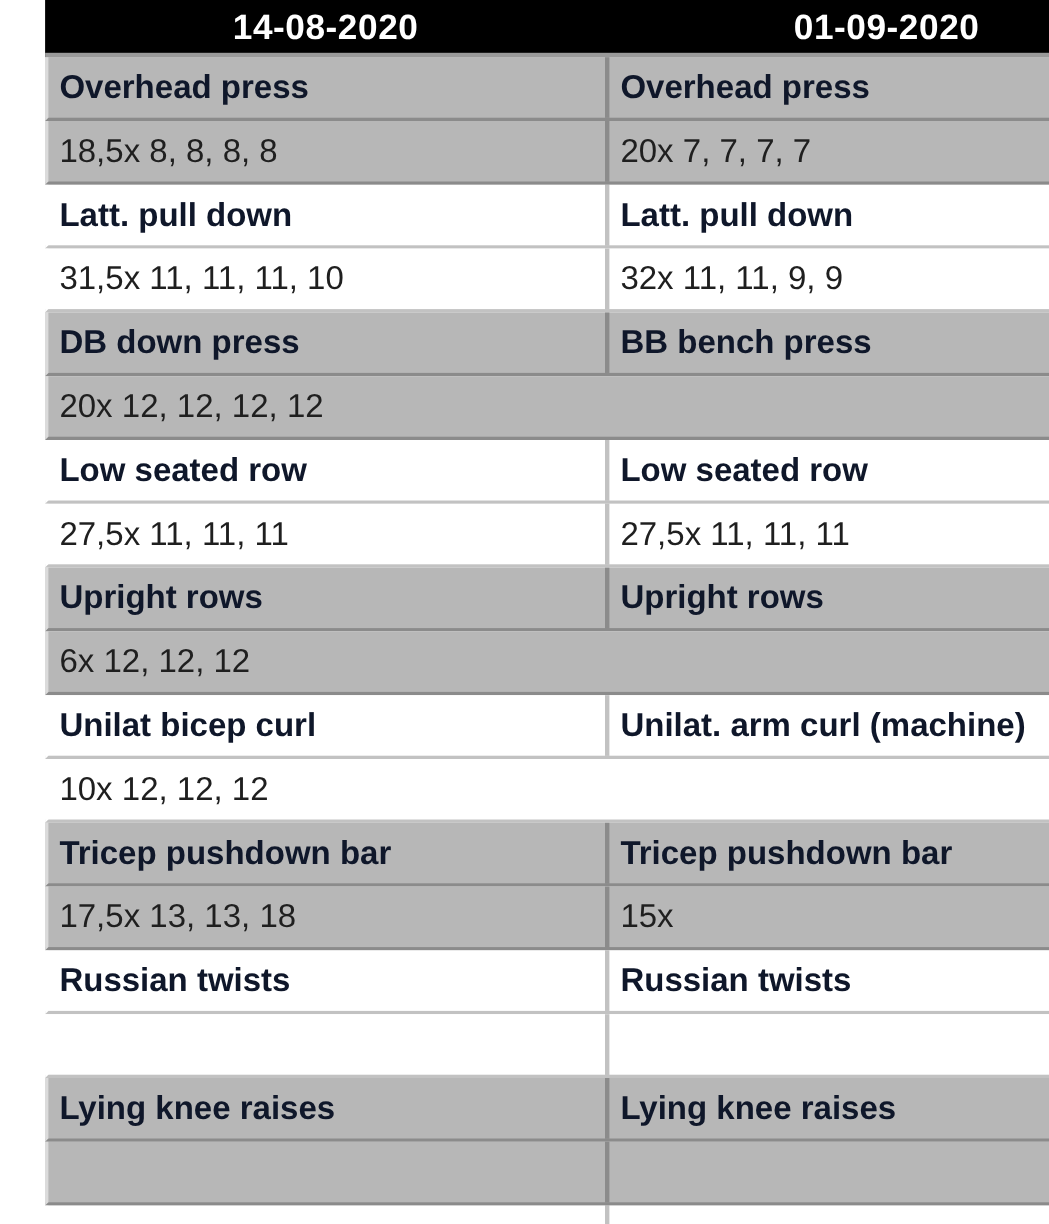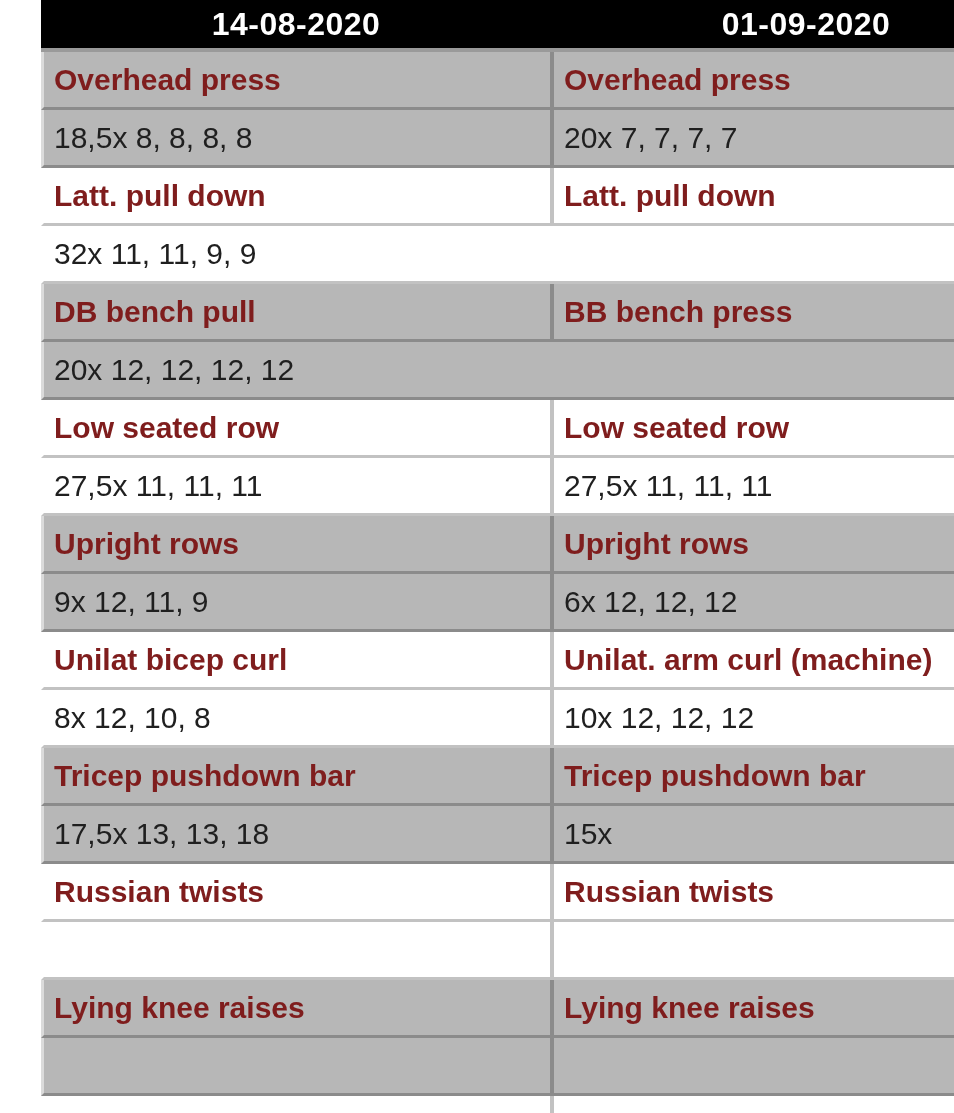--- a/index.html
+++ b/index.html
@@ -32,21 +32,21 @@
     white-space: nowrap; overflow: visible;
   }
   .cell.c0 { border-right: 4px solid rgba(0,0,0,0.24); }
   .row.header .cell.c0 { border-right: none; }
 
   .hcell {
     justify-content: center; padding-left: 0;
     color: #ffffff; font-weight: 700; font-size: 32px;
     letter-spacing: 0.5px;
   }
-  .name-cell { font-weight: 700; font-size: 30px; color: #7f1d1d; }
+  .name-cell { font-weight: 700; font-size: 30px; color: #0f172a; }
   .sets-cell { font-weight: 400; font-size: 30px; color: #1f1f1f; }
 </style>
 </head>
 <body>
 
 <div class="viewport">
   <div class="sheet" id="sheet">
     <div class="row header">
       <div class="cell c0 hcell">14-08-2020</div>
       <div class="cell c1 hcell">01-09-2020</div>
@@ -58,51 +58,50 @@
       </div>
       <div class="row body shade-gray">
         <div class="cell c0 sets-cell">18,5x 8, 8, 8, 8</div>
         <div class="cell c1 sets-cell">20x 7, 7, 7, 7</div>
       </div>
       <div class="row body shade-white">
         <div class="cell c0 name-cell">Latt. pull down</div>
         <div class="cell c1 name-cell">Latt. pull down</div>
       </div>
       <div class="row body shade-white">
+        <div class="cell c0 sets-cell">31,5x 11, 11, 11, 10</div>
         <div class="cell c1 sets-cell">32x 11, 11, 9, 9</div>
       </div>
       <div class="row body shade-gray">
-        <div class="cell c0 name-cell">DB bench pull</div>
+        <div class="cell c0 name-cell">DB down press</div>
         <div class="cell c1 name-cell">BB bench press</div>
       </div>
       <div class="row body shade-gray">
         <div class="cell c1 sets-cell">20x 12, 12, 12, 12</div>
       </div>
       <div class="row body shade-white">
         <div class="cell c0 name-cell">Low seated row</div>
         <div class="cell c1 name-cell">Low seated row</div>
       </div>
       <div class="row body shade-white">
         <div class="cell c0 sets-cell">27,5x 11, 11, 11</div>
         <div class="cell c1 sets-cell">27,5x 11, 11, 11</div>
       </div>
       <div class="row body shade-gray">
         <div class="cell c0 name-cell">Upright rows</div>
         <div class="cell c1 name-cell">Upright rows</div>
       </div>
       <div class="row body shade-gray">
-        <div class="cell c0 sets-cell">9x 12, 11, 9</div>
         <div class="cell c1 sets-cell">6x 12, 12, 12</div>
       </div>
       <div class="row body shade-white">
         <div class="cell c0 name-cell">Unilat bicep curl</div>
         <div class="cell c1 name-cell">Unilat. arm curl (machine)</div>
       </div>
       <div class="row body shade-white">
-        <div class="cell c0 sets-cell">8x 12, 10, 8</div>
         <div class="cell c1 sets-cell">10x 12, 12, 12</div>
       </div>
       <div class="row body shade-gray">
         <div class="cell c0 name-cell">Tricep pushdown bar</div>
         <div class="cell c1 name-cell">Tricep pushdown bar</div>
       </div>
       <div class="row body shade-gray">
         <div class="cell c0 sets-cell">17,5x 13, 13, 18</div>
         <div class="cell c1 sets-cell">15x</div>
       </div>

